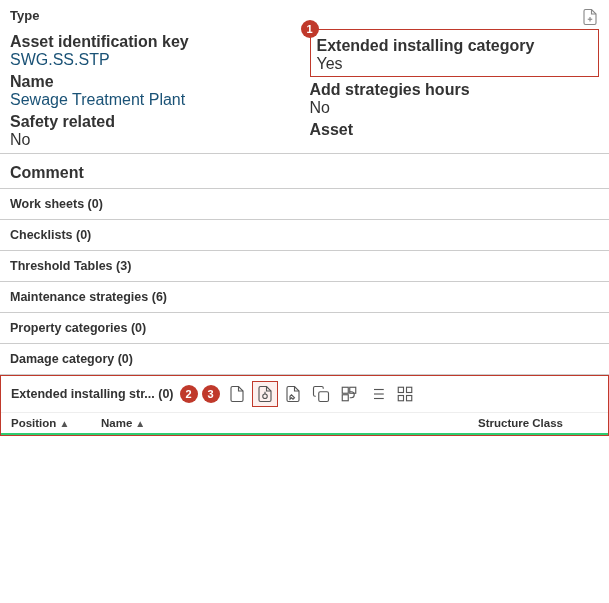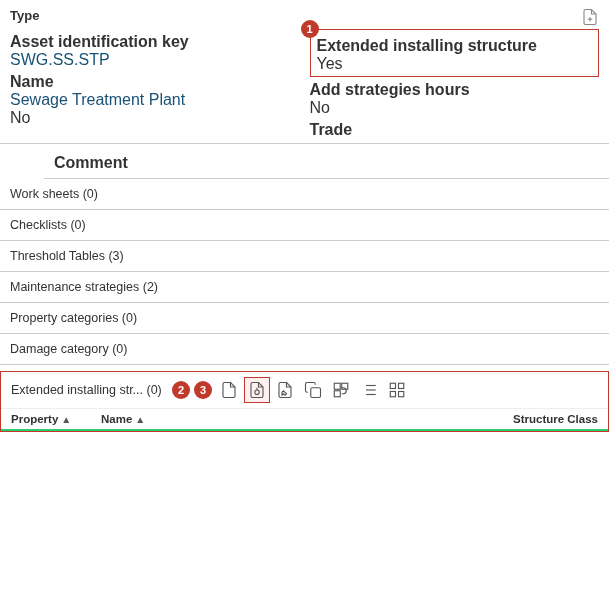--- a/index.html
+++ b/index.html
@@ -93,32 +93,31 @@
       display: flex;
       align-items: center;
       justify-content: center;
       font-size: 11px;
       font-weight: bold;
     }
 
     .comment-section {
       padding: 6px 10px;
       border-bottom: 1px solid #ccc;
-      margin-left: 44px;
     }
 
     
     .collapsible-row {
       padding: 8px 10px;
       border-bottom: 1px solid #ccc;
       cursor: pointer;
     }
 
     .collapsible-title {
-      font-weight: normal;
+      font-weight: bold;
       font-size: 12.5px;
     }
 
     .toolbar-icon {
       width: 26px;
       height: 26px;
       display: flex;
       align-items: center;
       justify-content: center;
       cursor: pointer;
@@ -153,32 +152,30 @@
     .th-position {
       width: 80px;
     }
 
     .th-name {
       flex: 1;
     }
 
     .th-structure {
       width: 120px;
-      justify-content: flex-end;
     }
 
     .sort-arrow {
       font-size: 10px;
       color: #555;
     }
 
     .highlighted-row-combined {
       border: 1.5px solid #c0392b;
       position: relative;
-      margin-top: 6px;
     }
   </style>
 </head>
 <body>
 
 <div class="container">
 
   <div class="section-type">
     <div class="section-type-header">
       <span class="section-title">Type</span>
@@ -191,53 +188,54 @@
         </svg>
       </span>
     </div>
 
     <div class="two-col">
       <div class="left-col">
         <div class="field-label">Asset identification key</div>
         <div class="field-value link">SWG.SS.STP</div>
         <div class="field-label">Name</div>
         <div class="field-value link">Sewage Treatment Plant</div>
+        <div class="field-label">Safety related</div>
         <div class="field-value">No</div>
       </div>
 
       <div class="right-col">
         <div class="extended-box">
           <div class="badge">1</div>
-          <div class="field-label">Extended installing structure</div>
+          <div class="field-label">Extended installing category</div>
           <div class="field-value">Yes</div>
         </div>
         <div class="field-label">Add strategies hours</div>
         <div class="field-value">No</div>
-        <div class="field-label">Trade</div>
+        <div class="field-label">Asset</div>
         <div class="field-value"></div>
         <div class="field-value"></div>
       </div>
     </div>
   </div>
 
   <div class="comment-section">
     <div class="field-label">Comment</div>
   </div>
 
   <div class="collapsible-row">
     <span class="collapsible-title">Work sheets (0)</span>
   </div>
   <div class="collapsible-row">
     <span class="collapsible-title">Checklists (0)</span>
   </div>
   <div class="collapsible-row">
     <span class="collapsible-title">Threshold Tables (3)</span>
   </div>
   <div class="collapsible-row">
-    <span class="collapsible-title">Maintenance strategies (2)</span>
+    <span class="collapsible-title">Maintenance strategies (6)</span>
   </div>
   <div class="collapsible-row">
     <span class="collapsible-title">Property categories (0)</span>
   </div>
   <div class="collapsible-row">
     <span class="collapsible-title">Damage category (0)</span>
   </div>
 
   <div class="highlighted-row-combined">
 
@@ -313,21 +311,21 @@
             <rect x="14" y="3" width="7" height="7"></rect>
             <rect x="3" y="14" width="7" height="7"></rect>
             <rect x="14" y="14" width="7" height="7"></rect>
           </svg>
         </div>
       </div>
     </div>
 
     <div class="table-header">
       <div class="th th-position">
-        <span>Property</span>
+        <span>Position</span>
         <span class="sort-arrow">▲</span>
       </div>
       <div class="th th-name">
         <span>Name</span>
         <span class="sort-arrow">▲</span>
       </div>
       <div class="th th-structure">
         <span>Structure Class</span>
       </div>
     </div>

